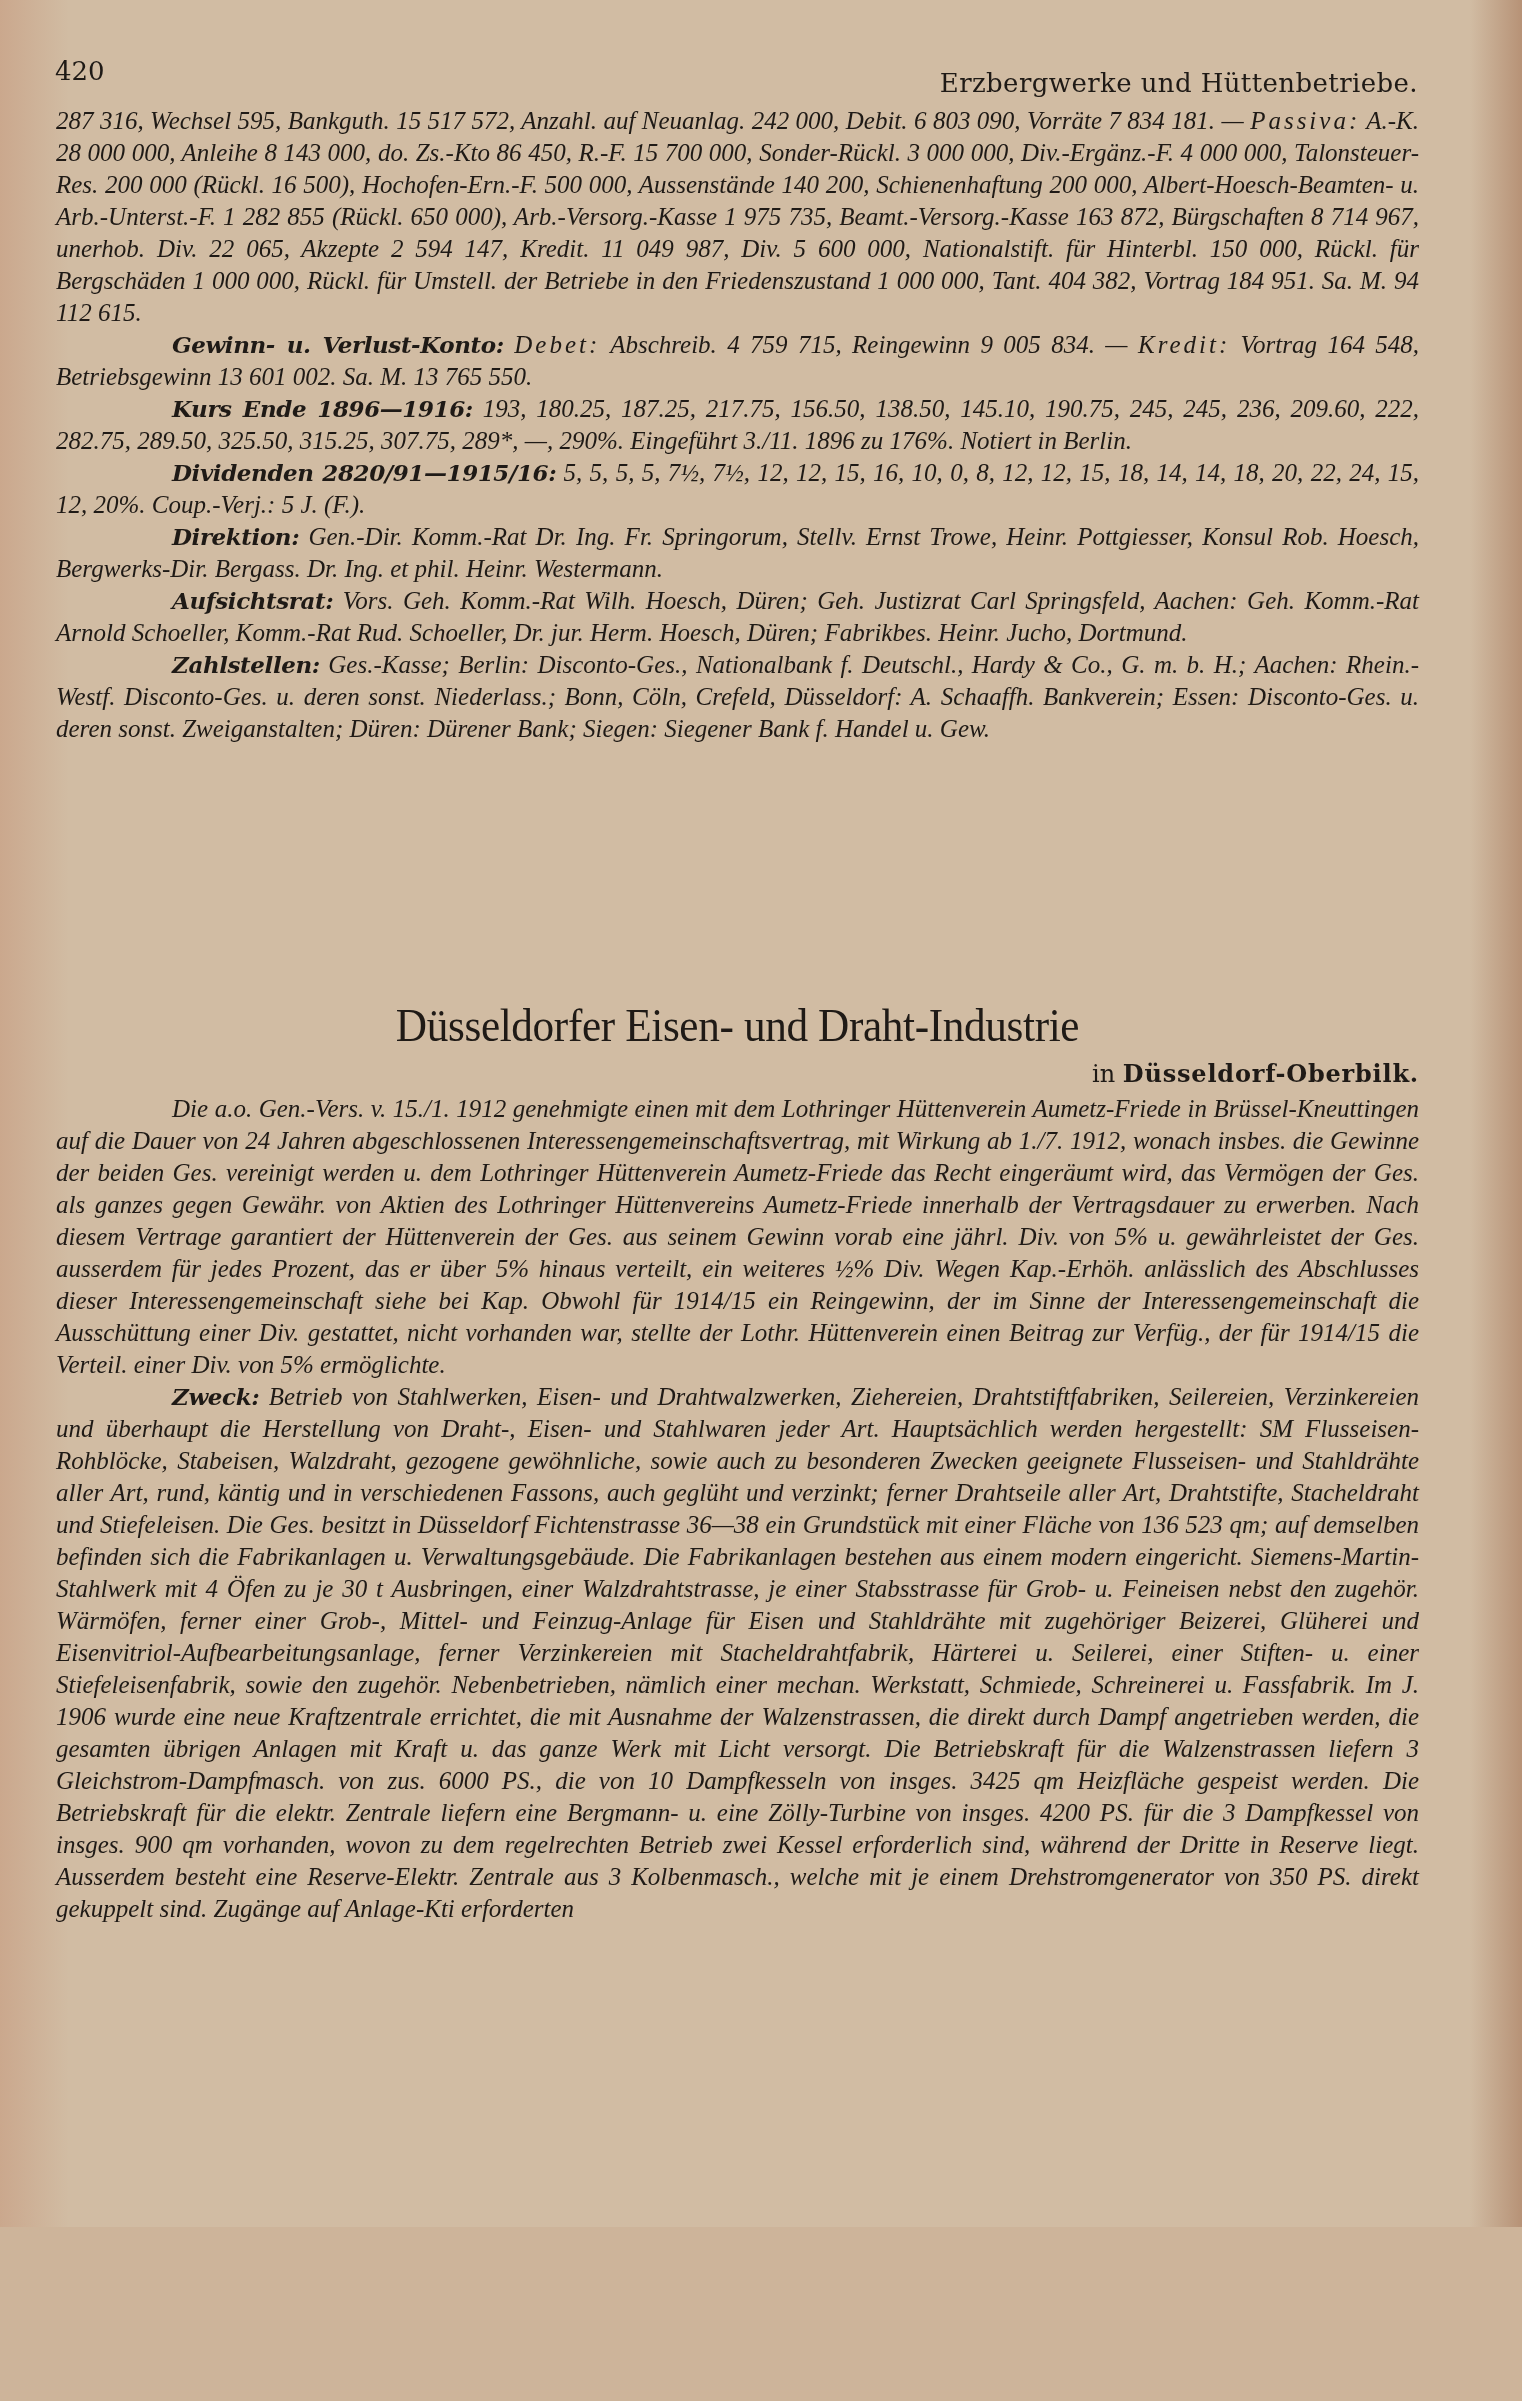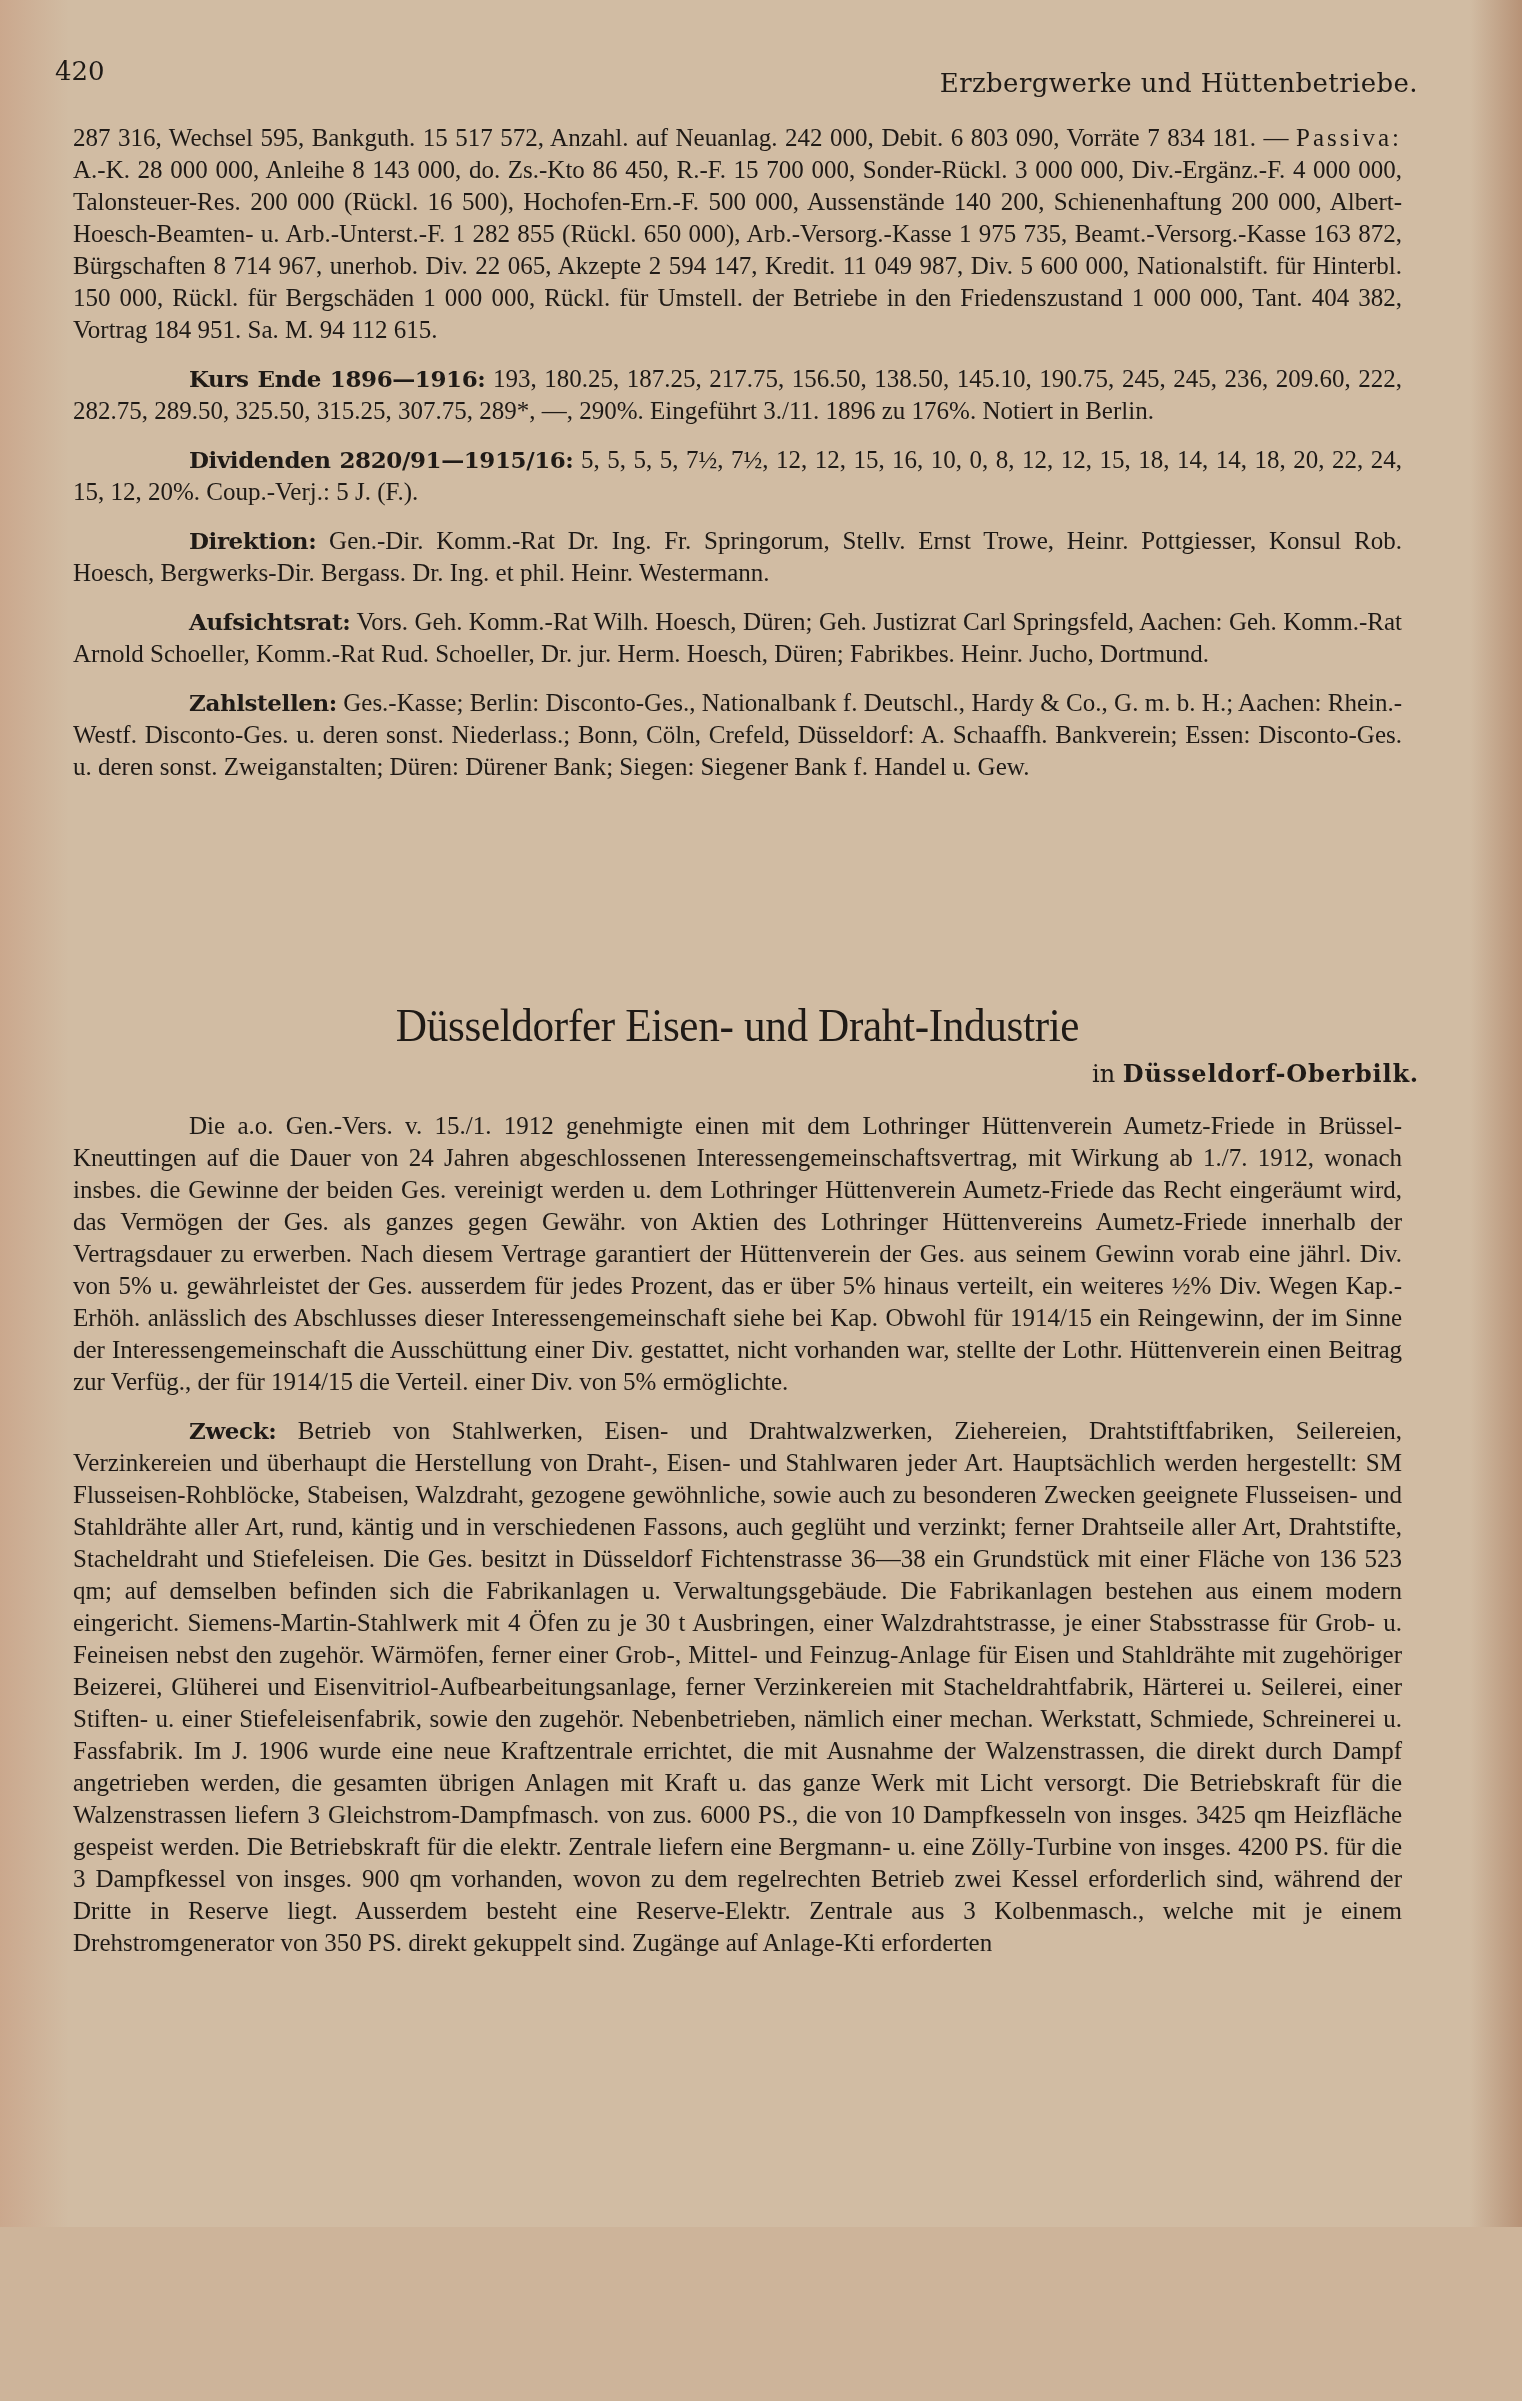--- a/index.html
+++ b/index.html
@@ -23,21 +23,21 @@
   }
   .page-number { position: absolute; left: 0; top: 0; }
   .running-title { position: absolute; left: 0; right: 0; text-align: right; top: 12px; letter-spacing: 0.4px; }
 
   .col {
     position: absolute; left: 56px; width: 1363px;
     font-size: 25px; line-height: 32px;
     text-align: justify;
     font-family: "Liberation Serif", "DejaVu Serif", serif;
   }
-  .col p { margin: 17px; }
+  .col p { margin: 0; font-style: italic; }
   .col p.ind { text-indent: 116px; }
   .col .lbl { font-weight: bold; font-family: "DejaVu Serif", serif; font-size: 23px; letter-spacing: -0.4px; }
   .sp { letter-spacing: 3px; }
   .top-block { top: 105px; }
   .company-title {
     position: absolute; top: 996px; left: 56px; width: 1363px;
     text-align: center; font-size: 47px; line-height: 58px;
     font-family: "Liberation Serif", serif; letter-spacing: -0.4px;
     transform: scaleX(0.92); transform-origin: center;
   }
@@ -53,20 +53,21 @@
 
 <div class="page">
 
   <div class="header">
     <span class="page-number">420</span>
     <div class="running-title">Erzbergwerke und Hüttenbetriebe.</div>
   </div>
 
   <div class="col top-block">
     <p><span>287 316, Wechsel 595, Bankguth. 15 517 572, Anzahl. auf Neuanlag. 242 000, Debit. 6 803 090, Vorräte 7 834 181. — </span><span class="sp">Passiva:</span><span> A.-K. 28 000 000, Anleihe 8 143 000, do. Zs.-Kto 86 450, R.-F. 15 700 000, Sonder-Rückl. 3 000 000, Div.-Ergänz.-F. 4 000 000, Talonsteuer-Res. 200 000 (Rückl. 16 500), Hochofen-Ern.-F. 500 000, Aussenstände 140 200, Schienenhaftung 200 000, Albert-Hoesch-Beamten- u. Arb.-Unterst.-F. 1 282 855 (Rückl. 650 000), Arb.-Versorg.-Kasse 1 975 735, Beamt.-Versorg.-Kasse 163 872, Bürgschaften 8 714 967, unerhob. Div. 22 065, Akzepte 2 594 147, Kredit. 11 049 987, Div. 5 600 000, Nationalstift. für Hinterbl. 150 000, Rückl. für Bergschäden 1 000 000, Rückl. für Umstell. der Betriebe in den Friedenszustand 1 000 000, Tant. 404 382, Vortrag 184 951.   Sa. M. 94 112 615.</span></p>
+    <p class="ind"><span class="lbl">Gewinn- u. Verlust-Konto:</span> <span class="sp">Debet:</span><span> Abschreib. 4 759 715, Reingewinn 9 005 834. — </span><span class="sp">Kredit:</span><span> Vortrag 164 548, Betriebsgewinn 13 601 002.   Sa. M. 13 765 550.</span></p>
     <p class="ind"><span class="lbl">Kurs Ende 1896—1916:</span><span> 193, 180.25, 187.25, 217.75, 156.50, 138.50, 145.10, 190.75, 245, 245, 236, 209.60, 222, 282.75, 289.50, 325.50, 315.25, 307.75, 289*, —, 290%. Eingeführt 3./11. 1896 zu 176%. Notiert in Berlin.</span></p>
     <p class="ind"><span class="lbl">Dividenden 2820/91—1915/16:</span><span> 5, 5, 5, 5, 7½, 7½, 12, 12, 15, 16, 10, 0, 8, 12, 12, 15, 18, 14, 14, 18, 20, 22, 24, 15, 12, 20%. Coup.-Verj.: 5 J. (F.).</span></p>
     <p class="ind"><span class="lbl">Direktion:</span><span> Gen.-Dir. Komm.-Rat Dr. Ing. Fr. Springorum, Stellv. Ernst Trowe, Heinr. Pottgiesser, Konsul Rob. Hoesch, Bergwerks-Dir. Bergass. Dr. Ing. et phil. Heinr. Westermann.</span></p>
     <p class="ind"><span class="lbl">Aufsichtsrat:</span><span> Vors. Geh. Komm.-Rat Wilh. Hoesch, Düren; Geh. Justizrat Carl Springsfeld, Aachen: Geh. Komm.-Rat Arnold Schoeller, Komm.-Rat Rud. Schoeller, Dr. jur. Herm. Hoesch, Düren; Fabrikbes. Heinr. Jucho, Dortmund.</span></p>
     <p class="ind"><span class="lbl">Zahlstellen:</span><span> Ges.-Kasse; Berlin: Disconto-Ges., Nationalbank f. Deutschl., Hardy &amp; Co., G. m. b. H.; Aachen: Rhein.-Westf. Disconto-Ges. u. deren sonst. Niederlass.; Bonn, Cöln, Crefeld, Düsseldorf: A. Schaaffh. Bankverein; Essen: Disconto-Ges. u. deren sonst. Zweiganstalten; Düren: Dürener Bank; Siegen: Siegener Bank f. Handel u. Gew.</span></p>
   </div>
 
   <div class="company-title">Düsseldorfer Eisen- und Draht-Industrie</div>
   <div class="company-location">
     <span>in</span>

